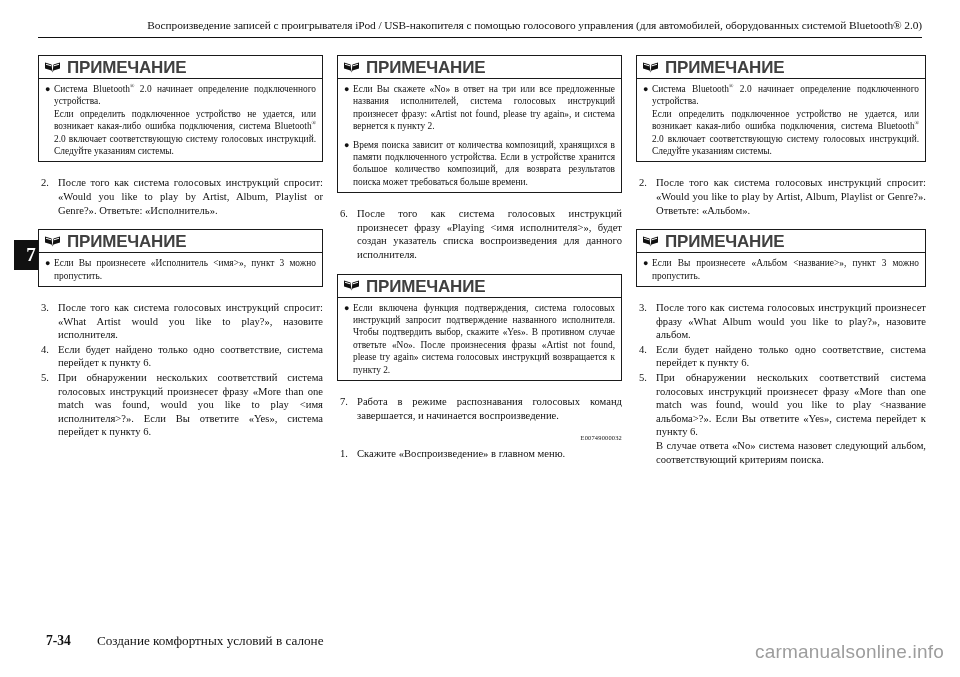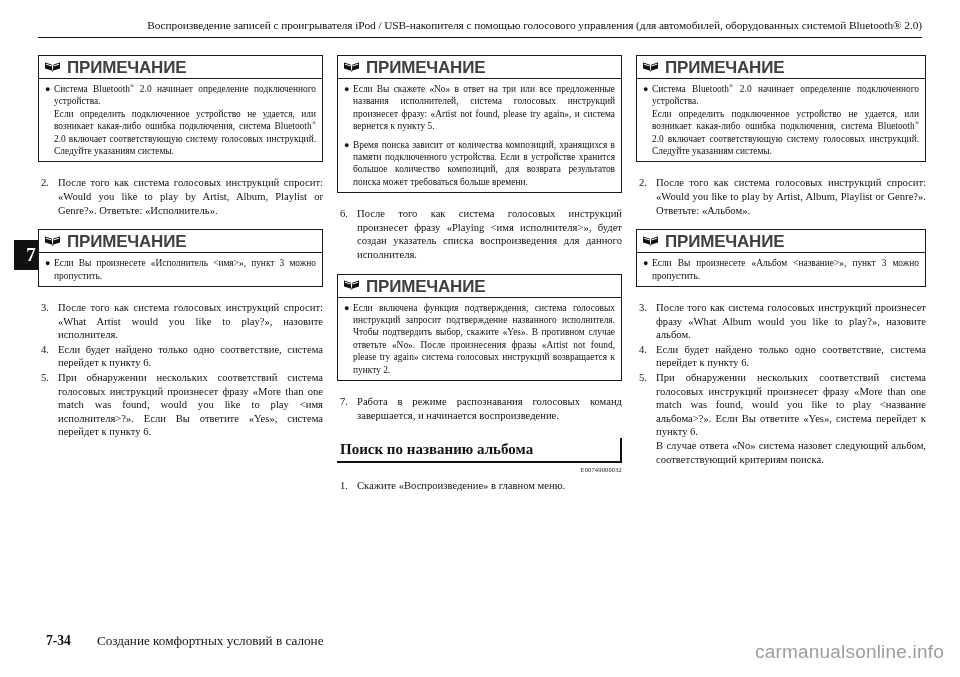--- a/index.html
+++ b/index.html
@@ -302,21 +302,21 @@
           <path d="M2 2 L15 6 L17 22 L15 18 L2 14 Z" fill="#111"></path>
           <path d="M32 2 L19 6 L17 22 L19 18 L32 14 Z" fill="#111"></path>
           <path d="M4 4.5 L14 7.5 L14 9.5 L4 6.5 Z" fill="#fff"></path>
           <path d="M30 4.5 L20 7.5 L20 9.5 L30 6.5 Z" fill="#fff"></path>
         </svg>
         <span class="note-title">ПРИМЕЧАНИЕ</span>
       </div>
       <div class="note-body">
         <div class="note-item">
           <span class="note-bullet">●</span>
-          <span class="note-text">Если Вы скажете «No» в ответ на три или все предложенные названия исполнителей, система голосовых инструкций произнесет фразу: «Artist not found, please try again», и система вернется к пункту 5.</span>
+          <span class="note-text">Если Вы скажете «No» в ответ на три или все предложенные названия исполнителей, система голосовых инструкций произнесет фразу: «Artist not found, please try again», и система вернется к пункту 2.</span>
         </div>
         <div class="note-item">
           <span class="note-bullet">●</span>
           <span class="note-text">Время поиска зависит от количества композиций, хранящихся в памяти подключенного устройства. Если в устройстве хранится большое количество композиций, для возврата результатов поиска может требоваться больше времени.</span>
         </div>
       </div>
     </div>
 
     <ul class="steps">
       <li class="step">
@@ -343,23 +343,20 @@
       </div>
     </div>
 
     <ul class="steps">
       <li class="step">
         <span class="step-num">7.</span>
         <span class="step-text">Работа в режиме распознавания голосовых команд завершается, и начинается воспроизведение.</span>
       </li>
     </ul>
 
-    <div class="section-heading">
-      <span class="section-heading-inner">Поиск по названию альбома</span>
-    </div>
     <div class="section-code">E00749000032</div>
 
     <ul class="steps">
       <li class="step">
         <span class="step-num">1.</span>
         <span class="step-text">Скажите «Воспроизведение» в главном меню.</span>
       </li>
     </ul>
   </div>
 

